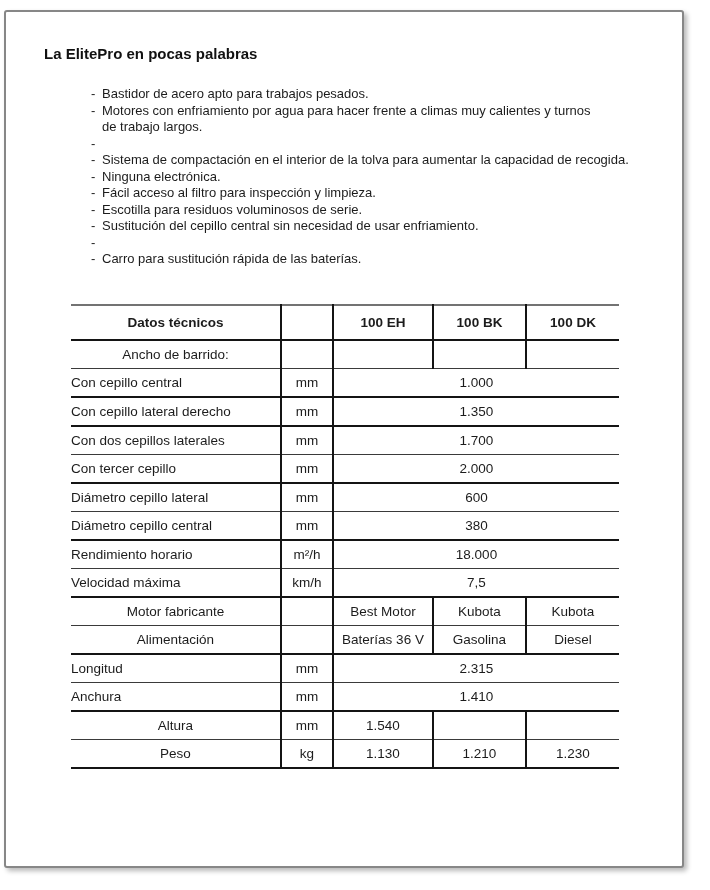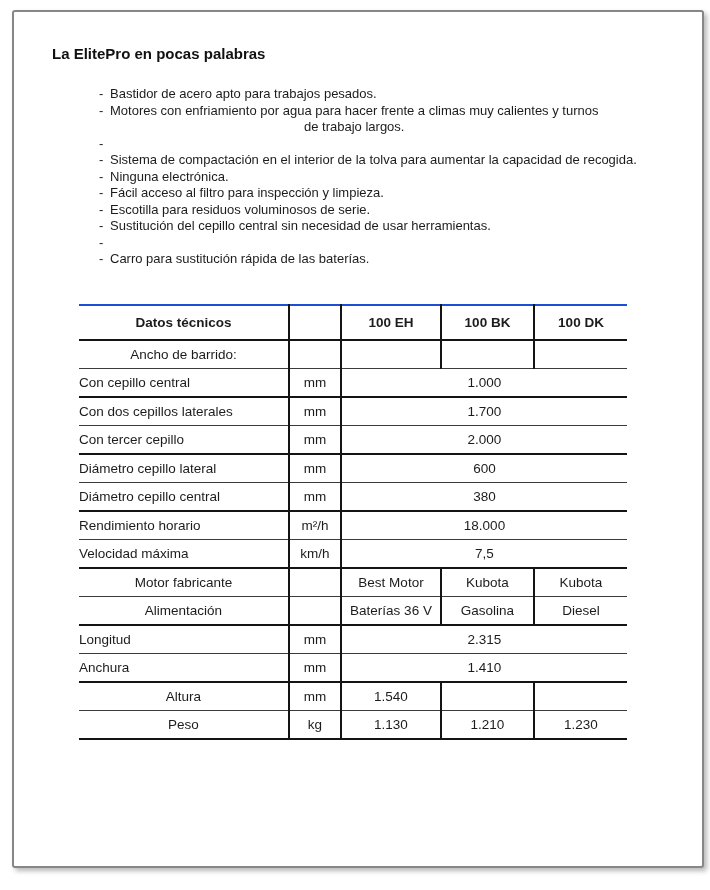--- a/index.html
+++ b/index.html
@@ -1,26 +1,26 @@
 <!DOCTYPE html>
 <html><head>
 <meta charset="utf-8">
 <style>
   html,body{margin:0;padding:0;background:#ffffff;}
   .canvas{position:relative;width:710px;height:890px;background:#ffffff;overflow:hidden;
           font-family:"Liberation Sans", sans-serif;color:#1c1c1c;}
-  .page{position:absolute;left:12px;top:10px;width:676px;height:854px;background:#ffffff;
-        border:2px solid #878787;border-radius:3px;box-shadow:3px 3px 5px rgba(0,0,0,0.28);padding-left:12px;}
+  .page{position:absolute;left:4px;top:10px;width:676px;height:854px;background:#ffffff;
+        border:2px solid #878787;border-radius:3px;box-shadow:3px 3px 5px rgba(0,0,0,0.28);}
   .title{position:absolute;left:38px;top:33px;font-size:15px;font-weight:bold;margin:0;color:#111;}
   .bullets{position:absolute;left:85px;top:74px;width:585px;}
   .bullet{display:flex;align-items:flex-start;font-size:13px;line-height:16.5px;}
   .bullet .dash{width:11px;flex:0 0 11px;}
-  .bullet .btext{white-space:pre-line;text-align:center;}
+  .bullet .btext{white-space:pre-line;}
   .tablewrap{position:absolute;left:65px;top:292px;}
-  table.spec{border-collapse:collapse;table-layout:fixed;width:548px;border-top:2px solid #1d4ed8;}
+  table.spec{border-collapse:collapse;table-layout:fixed;width:548px;border-top:2px solid #737373;}
   table.spec td{height:27px;font-size:13.5px;padding:0;vertical-align:middle;overflow:hidden;}
   tr.hdr td{height:33px;font-weight:bold;}
   td.c-label{padding-left:8px;text-align:left;border-right:2px solid #141414;}
   td.c-unit{text-align:center;border-right:2px solid #141414;}
   td.c-val{text-align:center;}
   tr.split td.c-m1,tr.split td.c-m2{border-right:2px solid #141414;margin-top:20px;}
   tr.split td{text-align:center;}
   tr.bb-thick td{border-bottom:2px solid #141414;}
   tr.bb-thin td{border-bottom:1px solid #3a3a3a;}
 </style>
@@ -56,21 +56,21 @@
       <div class="bullet">
           <span class="dash">-</span>
           <span class="btext">Fácil acceso al filtro para inspección y limpieza.</span>
         </div>
       <div class="bullet">
           <span class="dash">-</span>
           <span class="btext">Escotilla para residuos voluminosos de serie.</span>
         </div>
       <div class="bullet">
           <span class="dash">-</span>
-          <span class="btext">Sustitución del cepillo central sin necesidad de usar herramientas.</span>
+          <span class="btext">Sustitución del cepillo central sin necesidad de usar enfriamiento.</span>
         </div>
       <div class="bullet">
           <span class="dash">-</span>
         </div>
       <div class="bullet">
           <span class="dash">-</span>
           <span class="btext">Carro para sustitución rápida de las baterías.</span>
         </div>
     </div>
 
@@ -95,20 +95,25 @@
             <td class="c-label">Ancho de barrido:</td>
             <td class="c-unit"></td>
             <td class="c-m1"></td>
             <td class="c-m2"></td>
             <td class="c-m3"></td>
           </tr>
           <tr class="bb-thick">
             <td class="c-label">Con cepillo central</td>
             <td class="c-unit">mm</td>
             <td class="c-val" colspan="3">1.000</td>
+          </tr>
+          <tr class="bb-thick">
+            <td class="c-label">Con cepillo lateral derecho</td>
+            <td class="c-unit">mm</td>
+            <td class="c-val" colspan="3">1.350</td>
           </tr>
           <tr class="bb-thin">
             <td class="c-label">Con dos cepillos laterales</td>
             <td class="c-unit">mm</td>
             <td class="c-val" colspan="3">1.700</td>
           </tr>
           <tr class="bb-thick">
             <td class="c-label">Con tercer cepillo</td>
             <td class="c-unit">mm</td>
             <td class="c-val" colspan="3">2.000</td>

